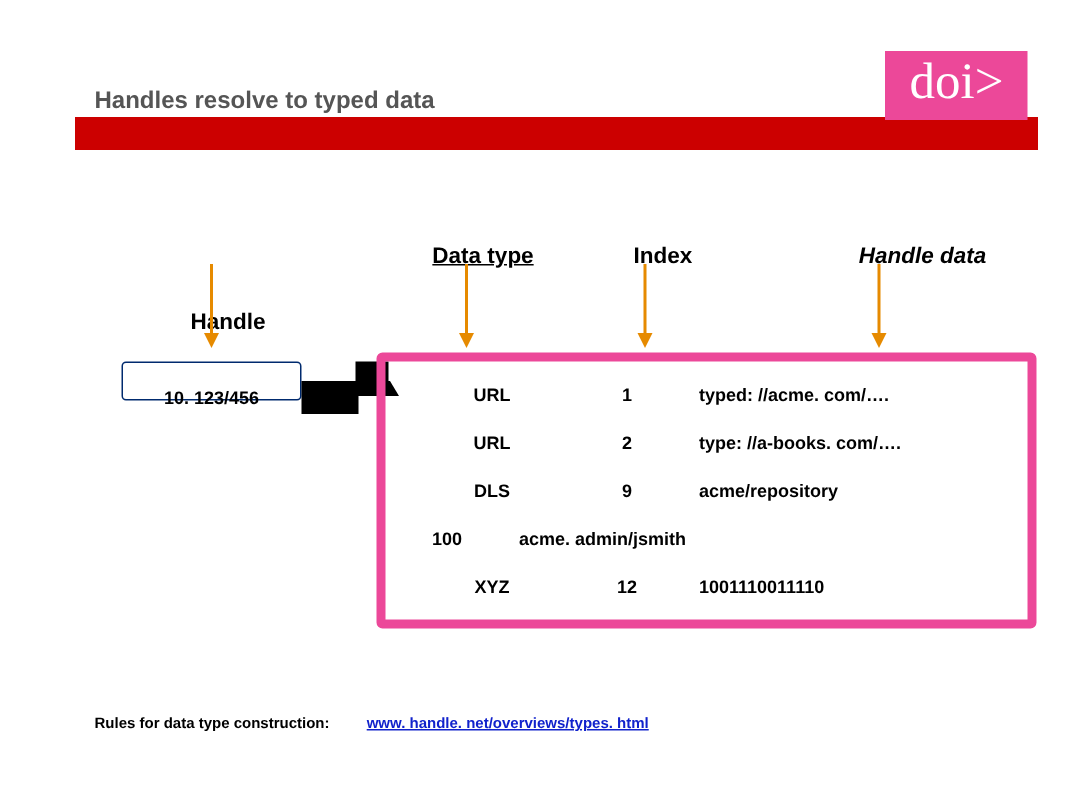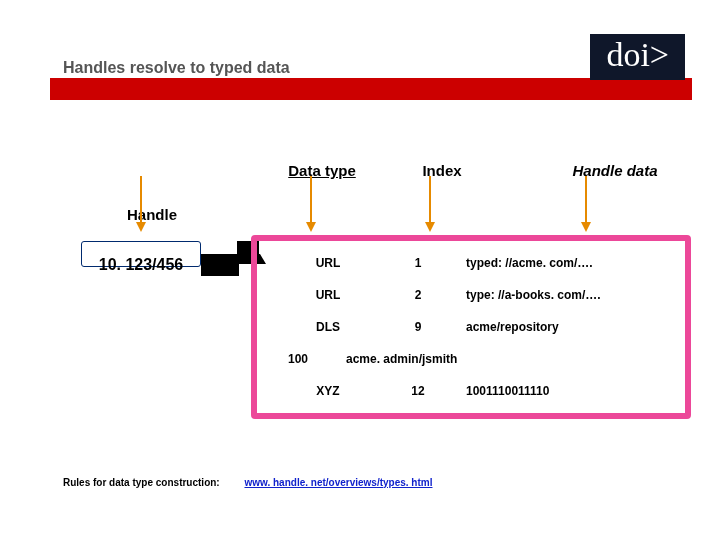--- a/index.html
+++ b/index.html
@@ -20,21 +20,21 @@
     left: 30px;
     top: 26px;
     font-size: 16px;
     font-weight: bold;
     color: #555;
   }
   .doi-badge {
     position: absolute;
     right: 35px;
     top: 12px;
-    background: #0f172a;
+    background: #ec4899;
     color: #fff;
     font-family: "Times New Roman", Times, serif;
     font-size: 34px;
     padding: 4px 16px 8px 16px;
     line-height: 1;
     z-index: 2;
   }
   .red-rule {
     position: absolute;
     left: 28px;
@@ -96,21 +96,21 @@
   .h-arrow.a4 { left: 575px; }
 
   .handle-box {
     position: absolute;
     top: 90px;
     left: 70px;
     width: 120px;
     height: 26px;
     border: 1px solid #002a6e;
     border-radius: 3px;
-    font-size: 16px;
+    font-size: 12px;
     font-weight: bold;
     text-align: center;
     line-height: 24px;
   }
 
   
   .elbow {
     position: absolute;
     top: 103px;
     left: 190px;

